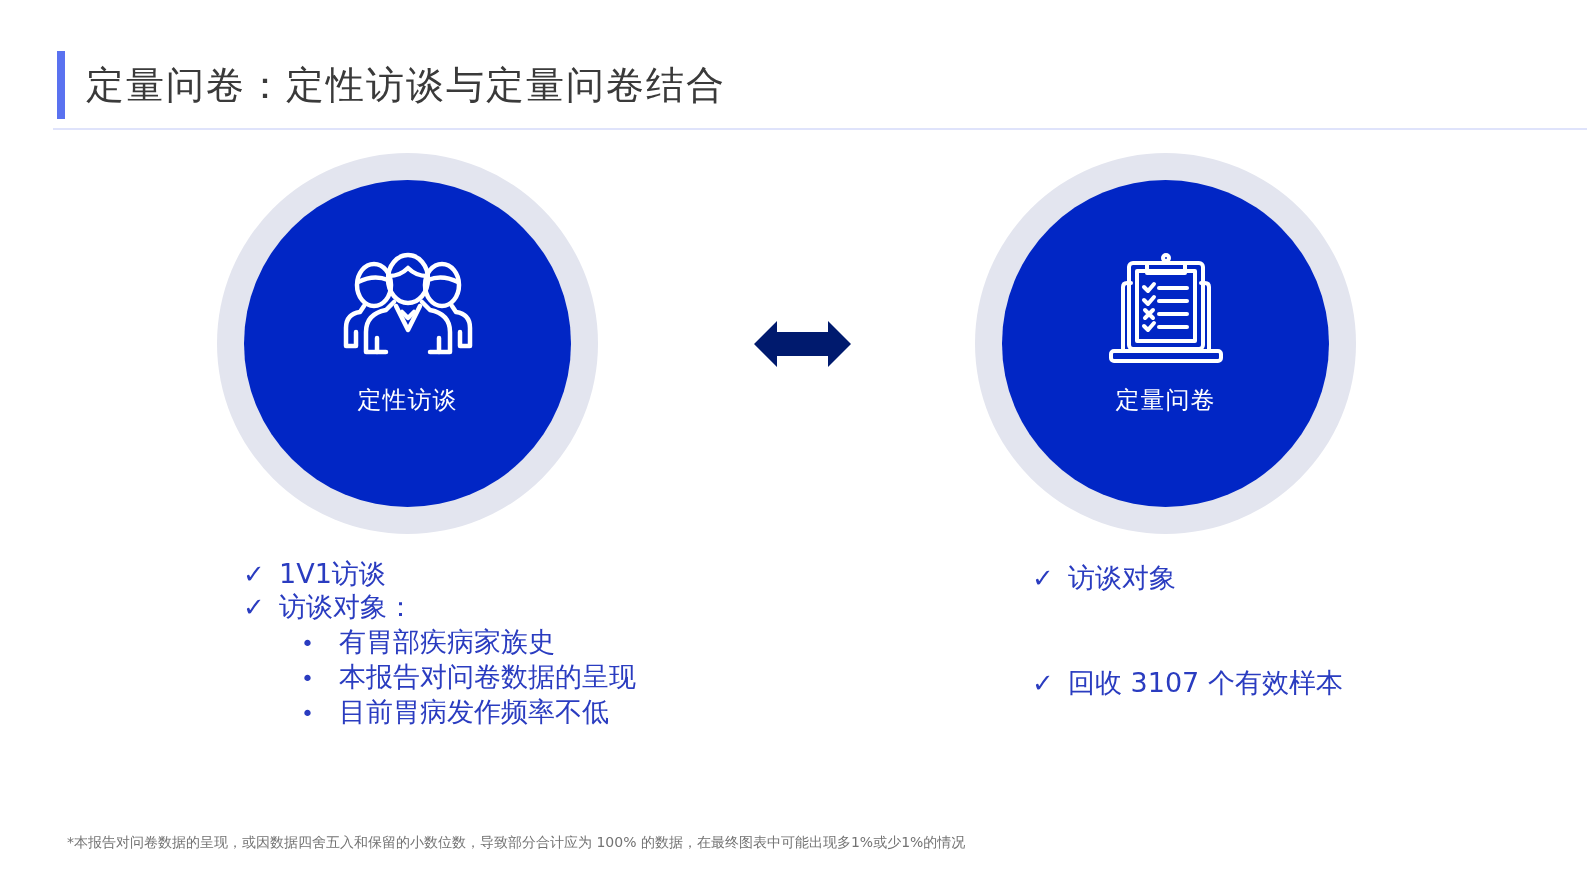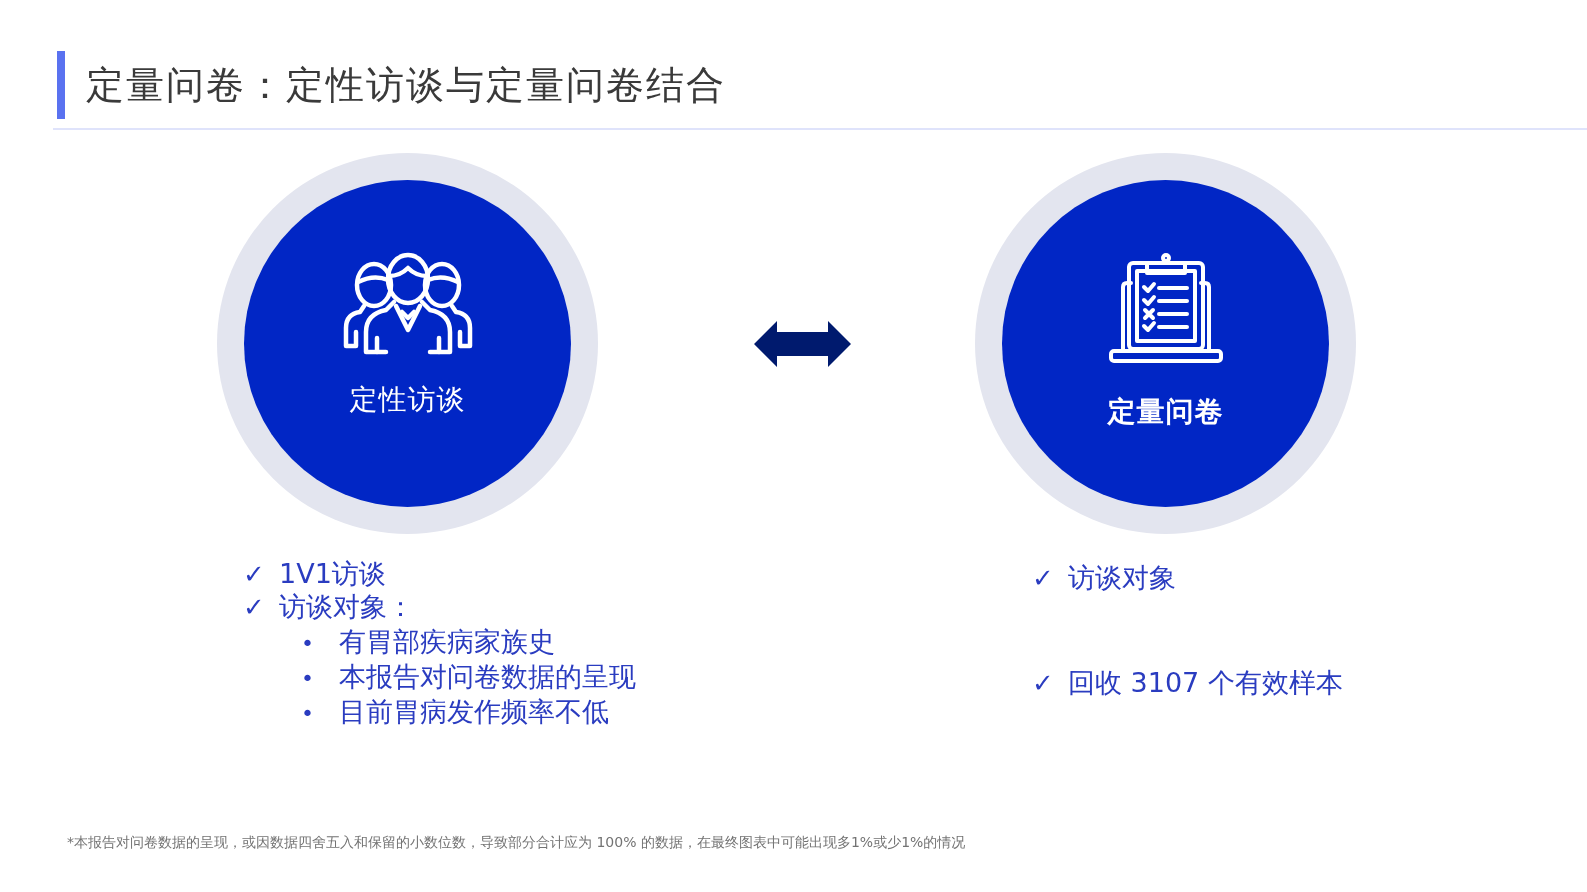--- a/index.html
+++ b/index.html
@@ -5,21 +5,21 @@
   html, body { margin:0; padding:0; background:#ffffff; }
   body { width:1587px; height:892px; position:relative; overflow:hidden;
          font-family: "DejaVu Sans", "Liberation Sans", sans-serif; }
   .title-bar { position:absolute; left:57px; top:51px; width:8px; height:68px; background:#5a72f0; }
   .title { position:absolute; left:86px; top:58px; font-size:38px; color:#3a3a3a; letter-spacing:2px; line-height:54px; white-space:nowrap; }
   .divider { position:absolute; left:53px; top:128px; width:1534px; height:2px; background:#dfe3fb; }
 
   .ring { position:absolute; width:381px; height:381px; border-radius:50%; background:#e3e5ef; }
   .disc { position:absolute; left:27px; top:27px; width:327px; height:327px; border-radius:50%; background:#0126c5; }
   .disc-icon { position:absolute; left:50%; transform:translateX(-50%); }
-  .disc-label { position:absolute; left:0; right:0; text-align:center; color:#ffffff; font-size:28px; line-height:44px; letter-spacing:1px; }
+  .disc-label { position:absolute; left:0; right:0; text-align:center; color:#ffffff; font-size:24px; line-height:44px; letter-spacing:1px; }
 
   .arrow { position:absolute; left:754px; top:321px; }
 
   .list { position:absolute; color:#2a3cc0; font-size:27px; }
   .list .row { position:absolute; white-space:nowrap; line-height:36px; }
   .list .check { display:inline-block; width:36px; font-size:26px; }
   .list .bullet { display:inline-block; width:38px; font-size:22px; }
 
   .footer { position:absolute; left:67px; top:834px; font-size:14px; color:#737373; white-space:nowrap; }
 </style>
@@ -81,21 +81,21 @@
         <path d="M35 47 L39 51 L45 44"></path>
         <path d="M36 57 L44 65 M44 57 L36 65"></path>
         <path d="M35 73 L39 77 L45 70"></path>
 
         <path d="M50 35 L78 35"></path>
         <path d="M50 48 L78 48"></path>
         <path d="M50 61 L78 61"></path>
         <path d="M50 74 L78 74"></path>
       </svg>
     </span>
-    <div class="disc-label" style="top:210px;font-weight:bold;">定量问卷</div>
+    <div class="disc-label" style="top:198px;">定量问卷</div>
   </div>
 </div>
 
 <div class="list" style="left:243px; top:556px;">
   <div class="row" style="top:0px;">
     <span class="check">✓</span><span>1V1访谈</span>
   </div>
   <div class="row" style="top:33px;">
     <span class="check">✓</span><span>访谈对象：</span>
   </div>

